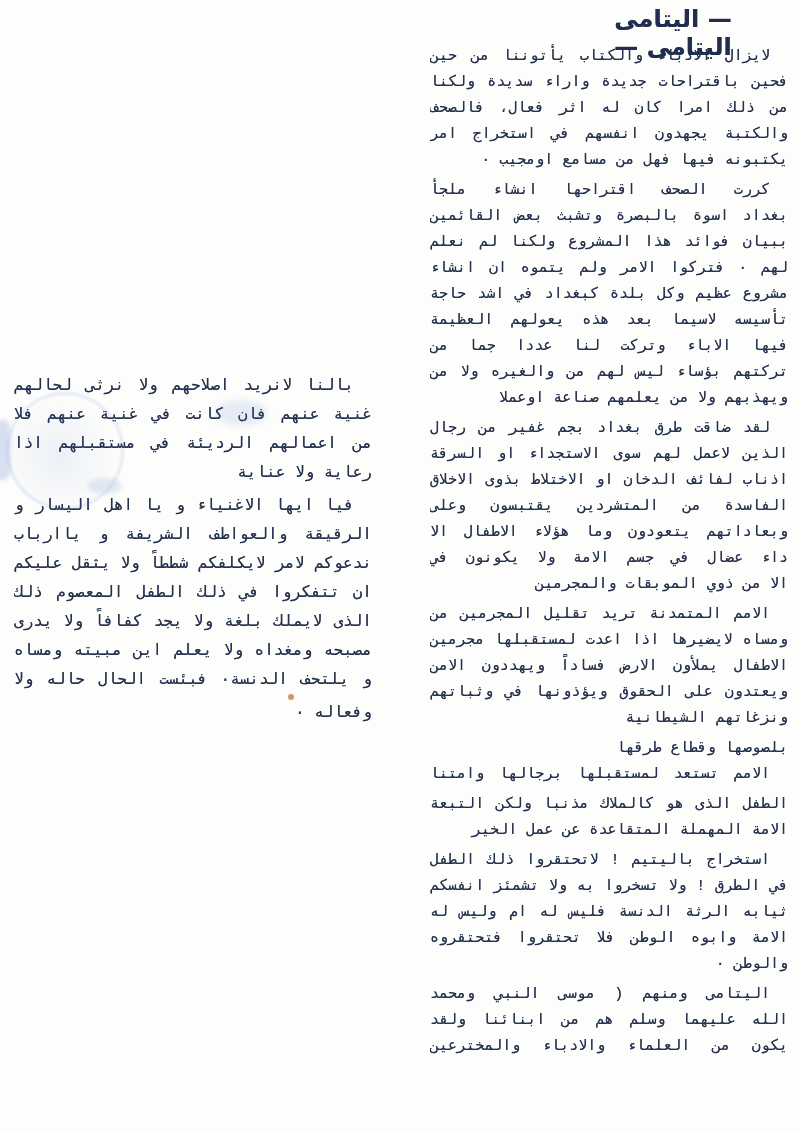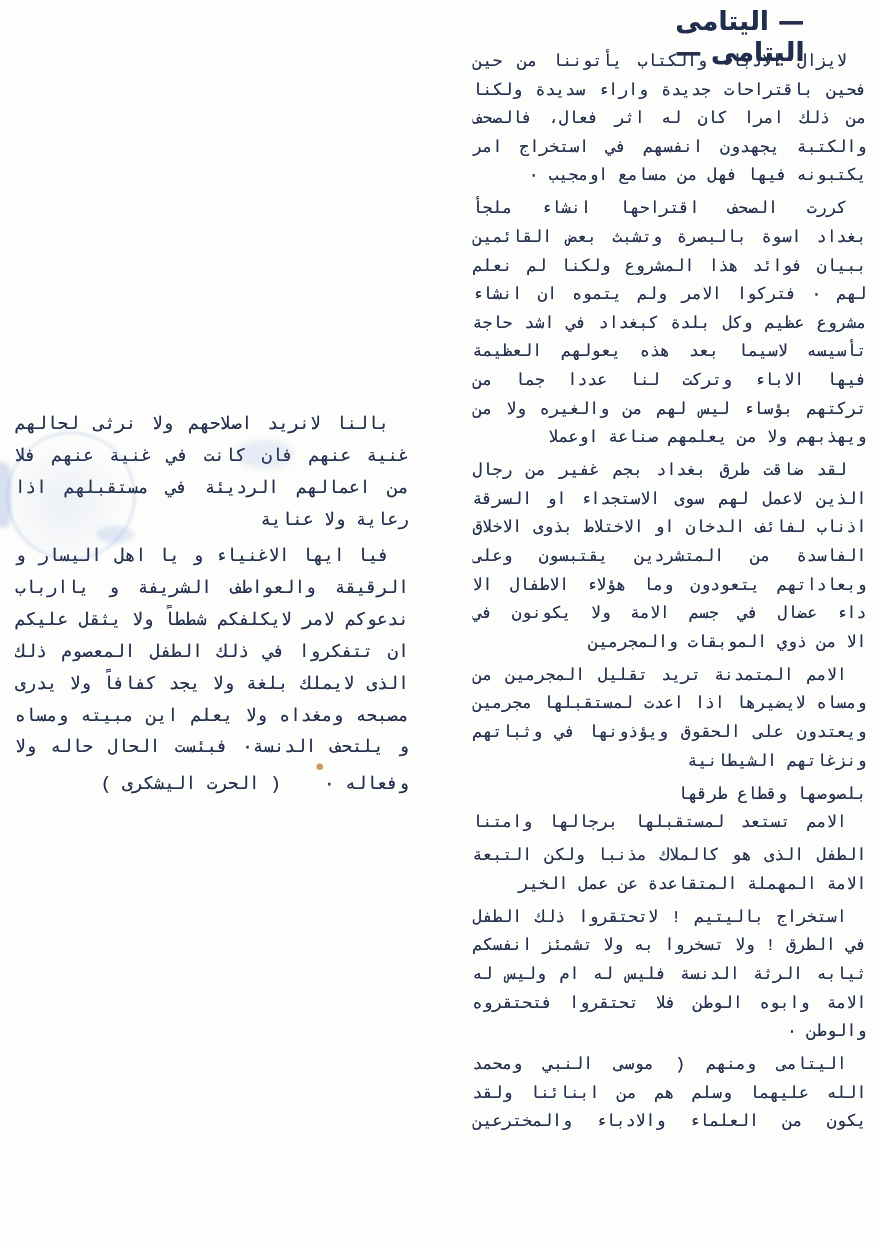--- a/index.html
+++ b/index.html
@@ -93,20 +93,21 @@
         <div class="tline">الذين لاعمل لهم سوى الاستجداء او السرقة اوجمع</div>
         <div class="tline">اذناب لفائف الدخان او الاختلاط بذوى الاخلاق</div>
         <div class="tline">الفاسدة من المتشردين يقتبسون وعلى طباعهم ينشأون</div>
         <div class="tline">وبعاداتهم يتعودون وما هؤلاء الاطفال الا جرثومة</div>
         <div class="tline">داء عضال في جسم الامة ولا يكونون في المستقبل</div>
         <div class="tline tlast">الا من ذوي الموبقات والمجرمين</div>
       </div>
       <div class="para">
         <div class="tline tfirst">الامم المتمدنة تريد تقليل المجرمين من ابنائها</div>
         <div class="tline">ومساه لايضيرها اذا اعدت لمستقبلها مجرمين من هؤلاء</div>
+        <div class="tline">الاطفال يملأون الارض فساداً ويهددون الامن</div>
         <div class="tline">ويعتدون على الحقوق ويؤذونها في وثباتهم المزعجة</div>
         <div class="tline tlast">ونزغاتهم الشيطانية</div>
       </div>
       <div class="para">
         <div class="tline tlast">بلصوصها وقطاع طرقها</div>
         <div class="tline tfirst">الامم تستعد لمستقبلها برجالها وامتنا تستعد له</div>
       </div>
       <div class="para">
         <div class="tline">الطفل الذى هو كالملاك مذنبا ولكن التبعة تلقى على</div>
         <div class="tline tlast">الامة المهملة المتقاعدة عن عمل الخير</div>
@@ -138,21 +139,20 @@
           <div class="tline">الرقيقة والعواطف الشريفة و ياارباب الشرف والغيره</div>
           <div class="tline">ندعوكم لامر لايكلفكم شططاً ولا يثقل عليكم ندعوكم</div>
           <div class="tline">ان تتفكروا في ذلك الطفل المعصوم ذلك الطفل الجائع</div>
           <div class="tline">الذى لايملك بلغة ولا يجد كفافاً ولا يدرى اين</div>
           <div class="tline">مصبحه ومغداه ولا يعلم اين مبيته ومساه ينام على التراب</div>
           <div class="tline tlast">و يلتحف الدنسة· فبئست الحال حاله ولا حبذا جهله</div>
         </div>
       </div>
     <div class="sig-line">
       <span>وفعاله ·</span>
-      <span>( الحرت اليشكرى )</span>
     </div>
   </div>
 
   <div class="stain stain-ring"></div>
   <div class="stain stain-edge"></div>
   <div class="stain stain-word"></div>
   <div class="stain stain-small"></div>
   <div class="stain stain-dot"></div>
 
 </div>

